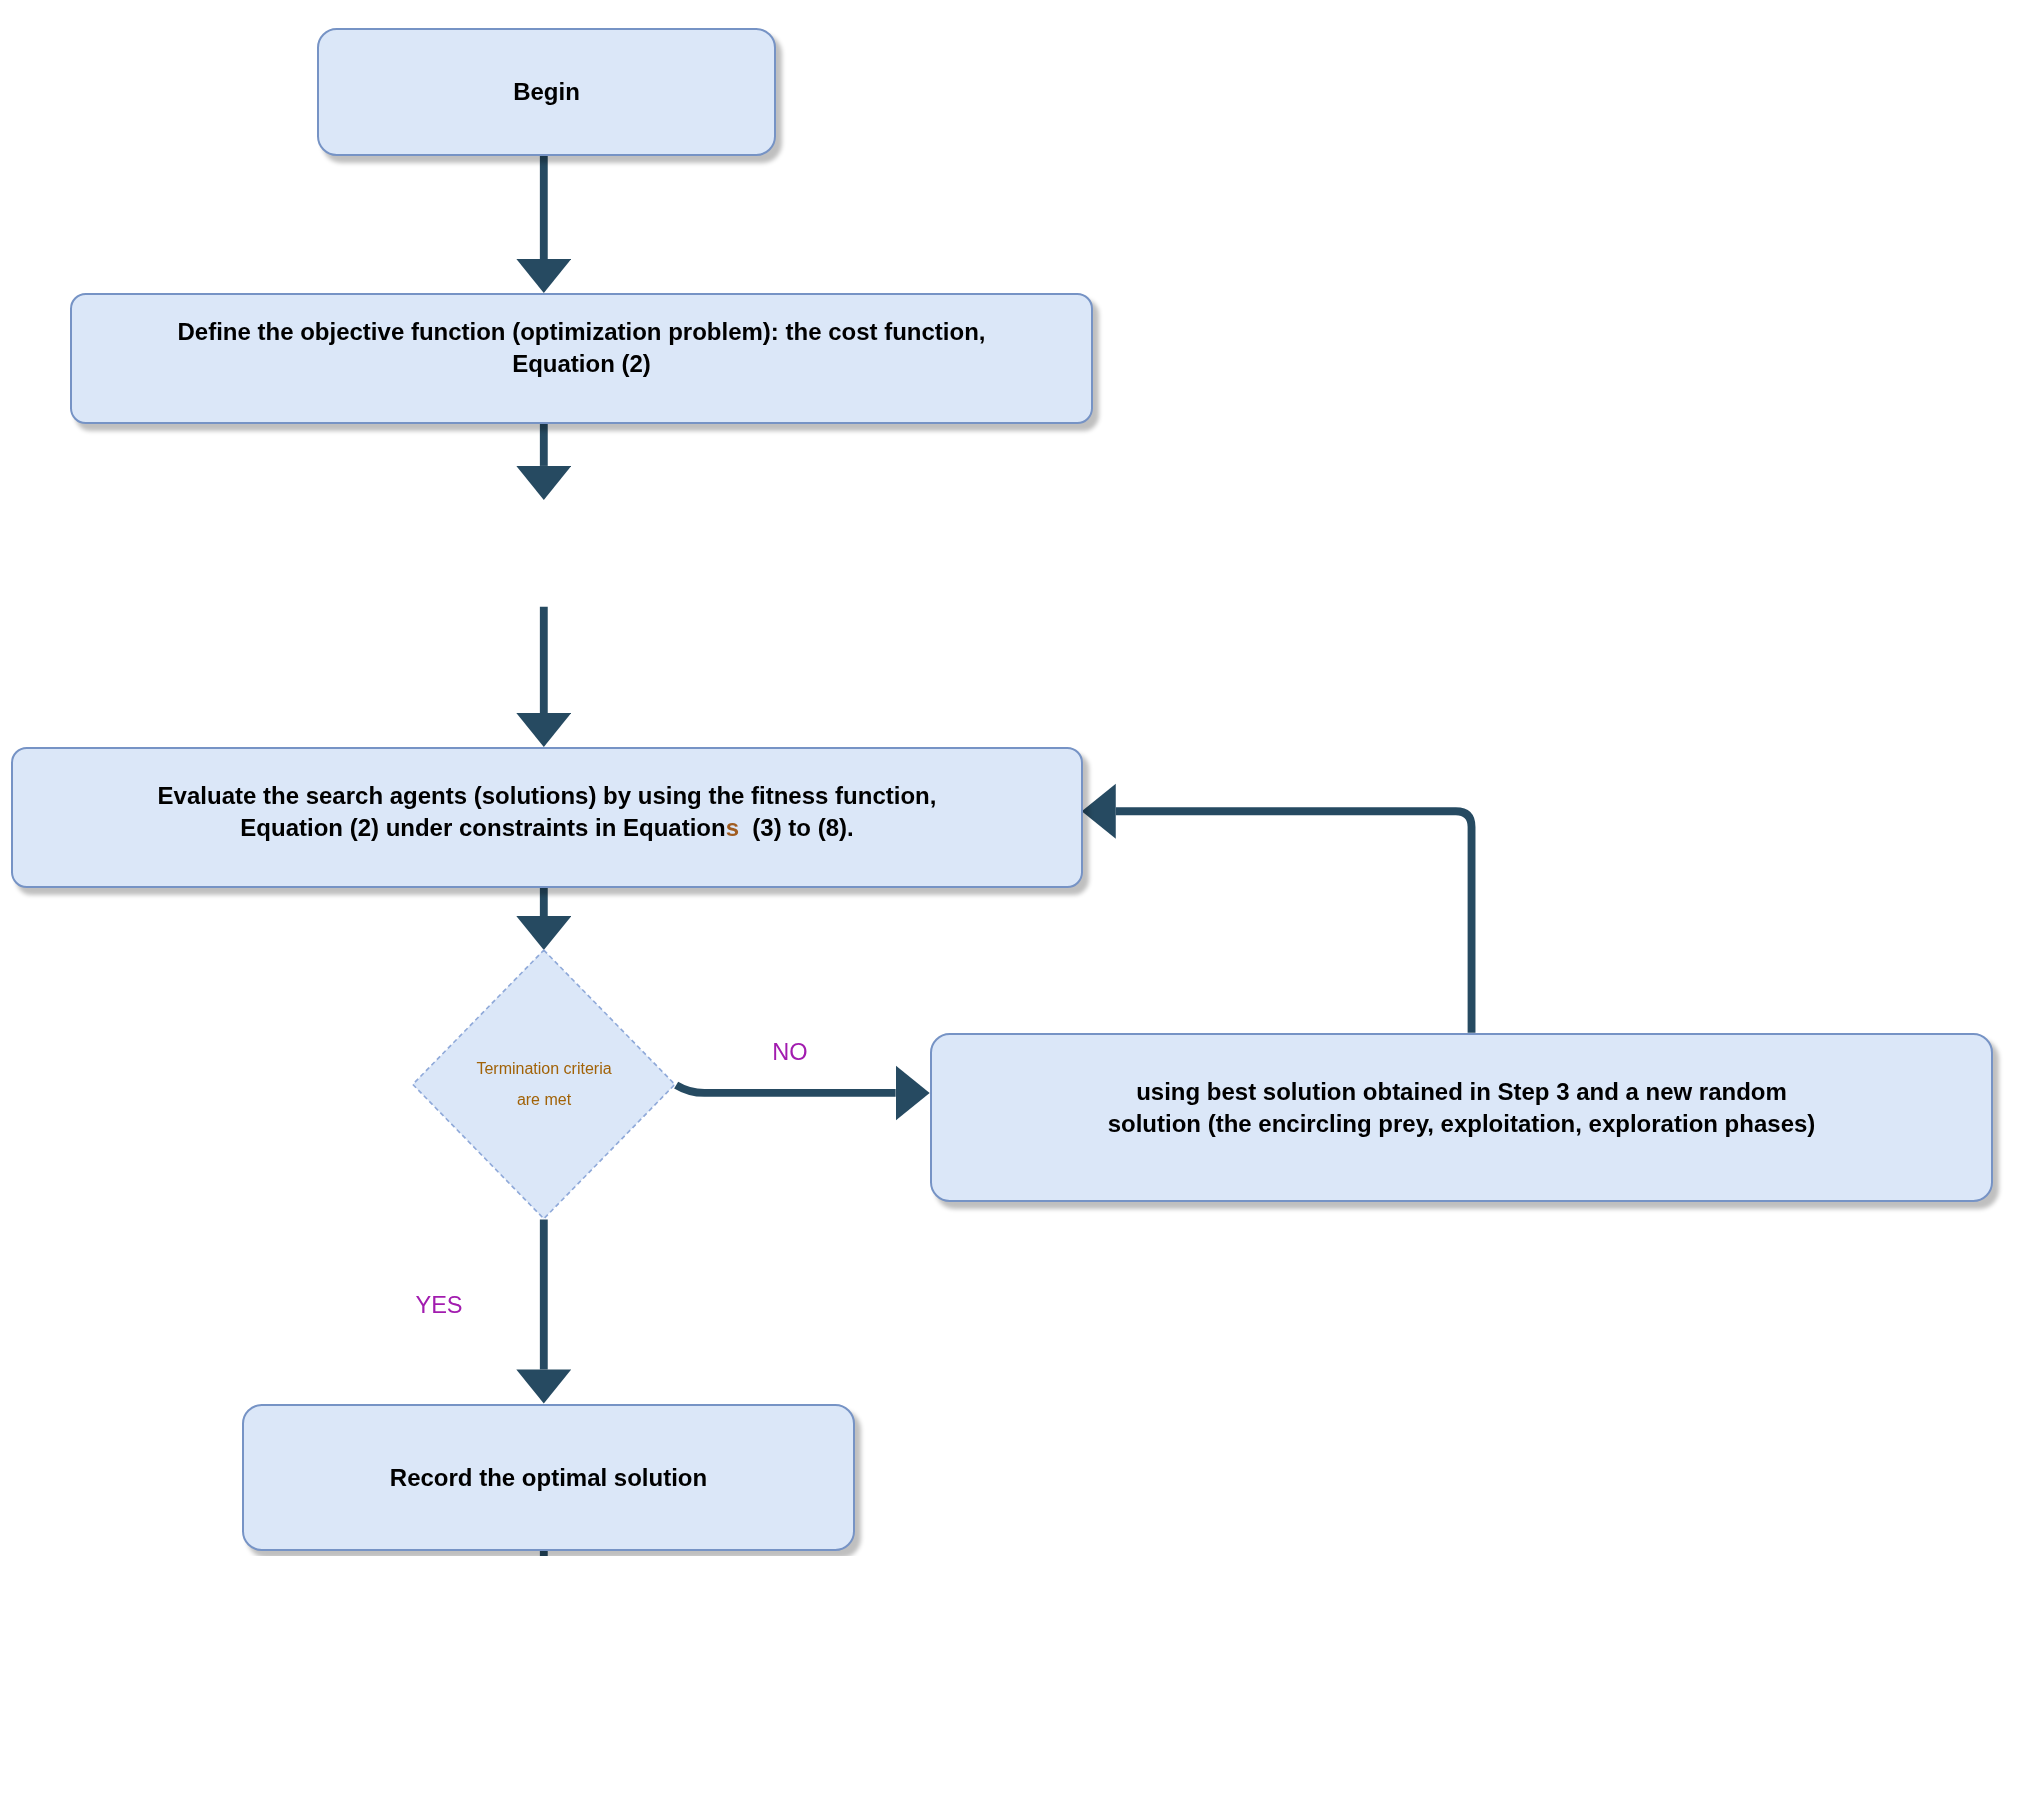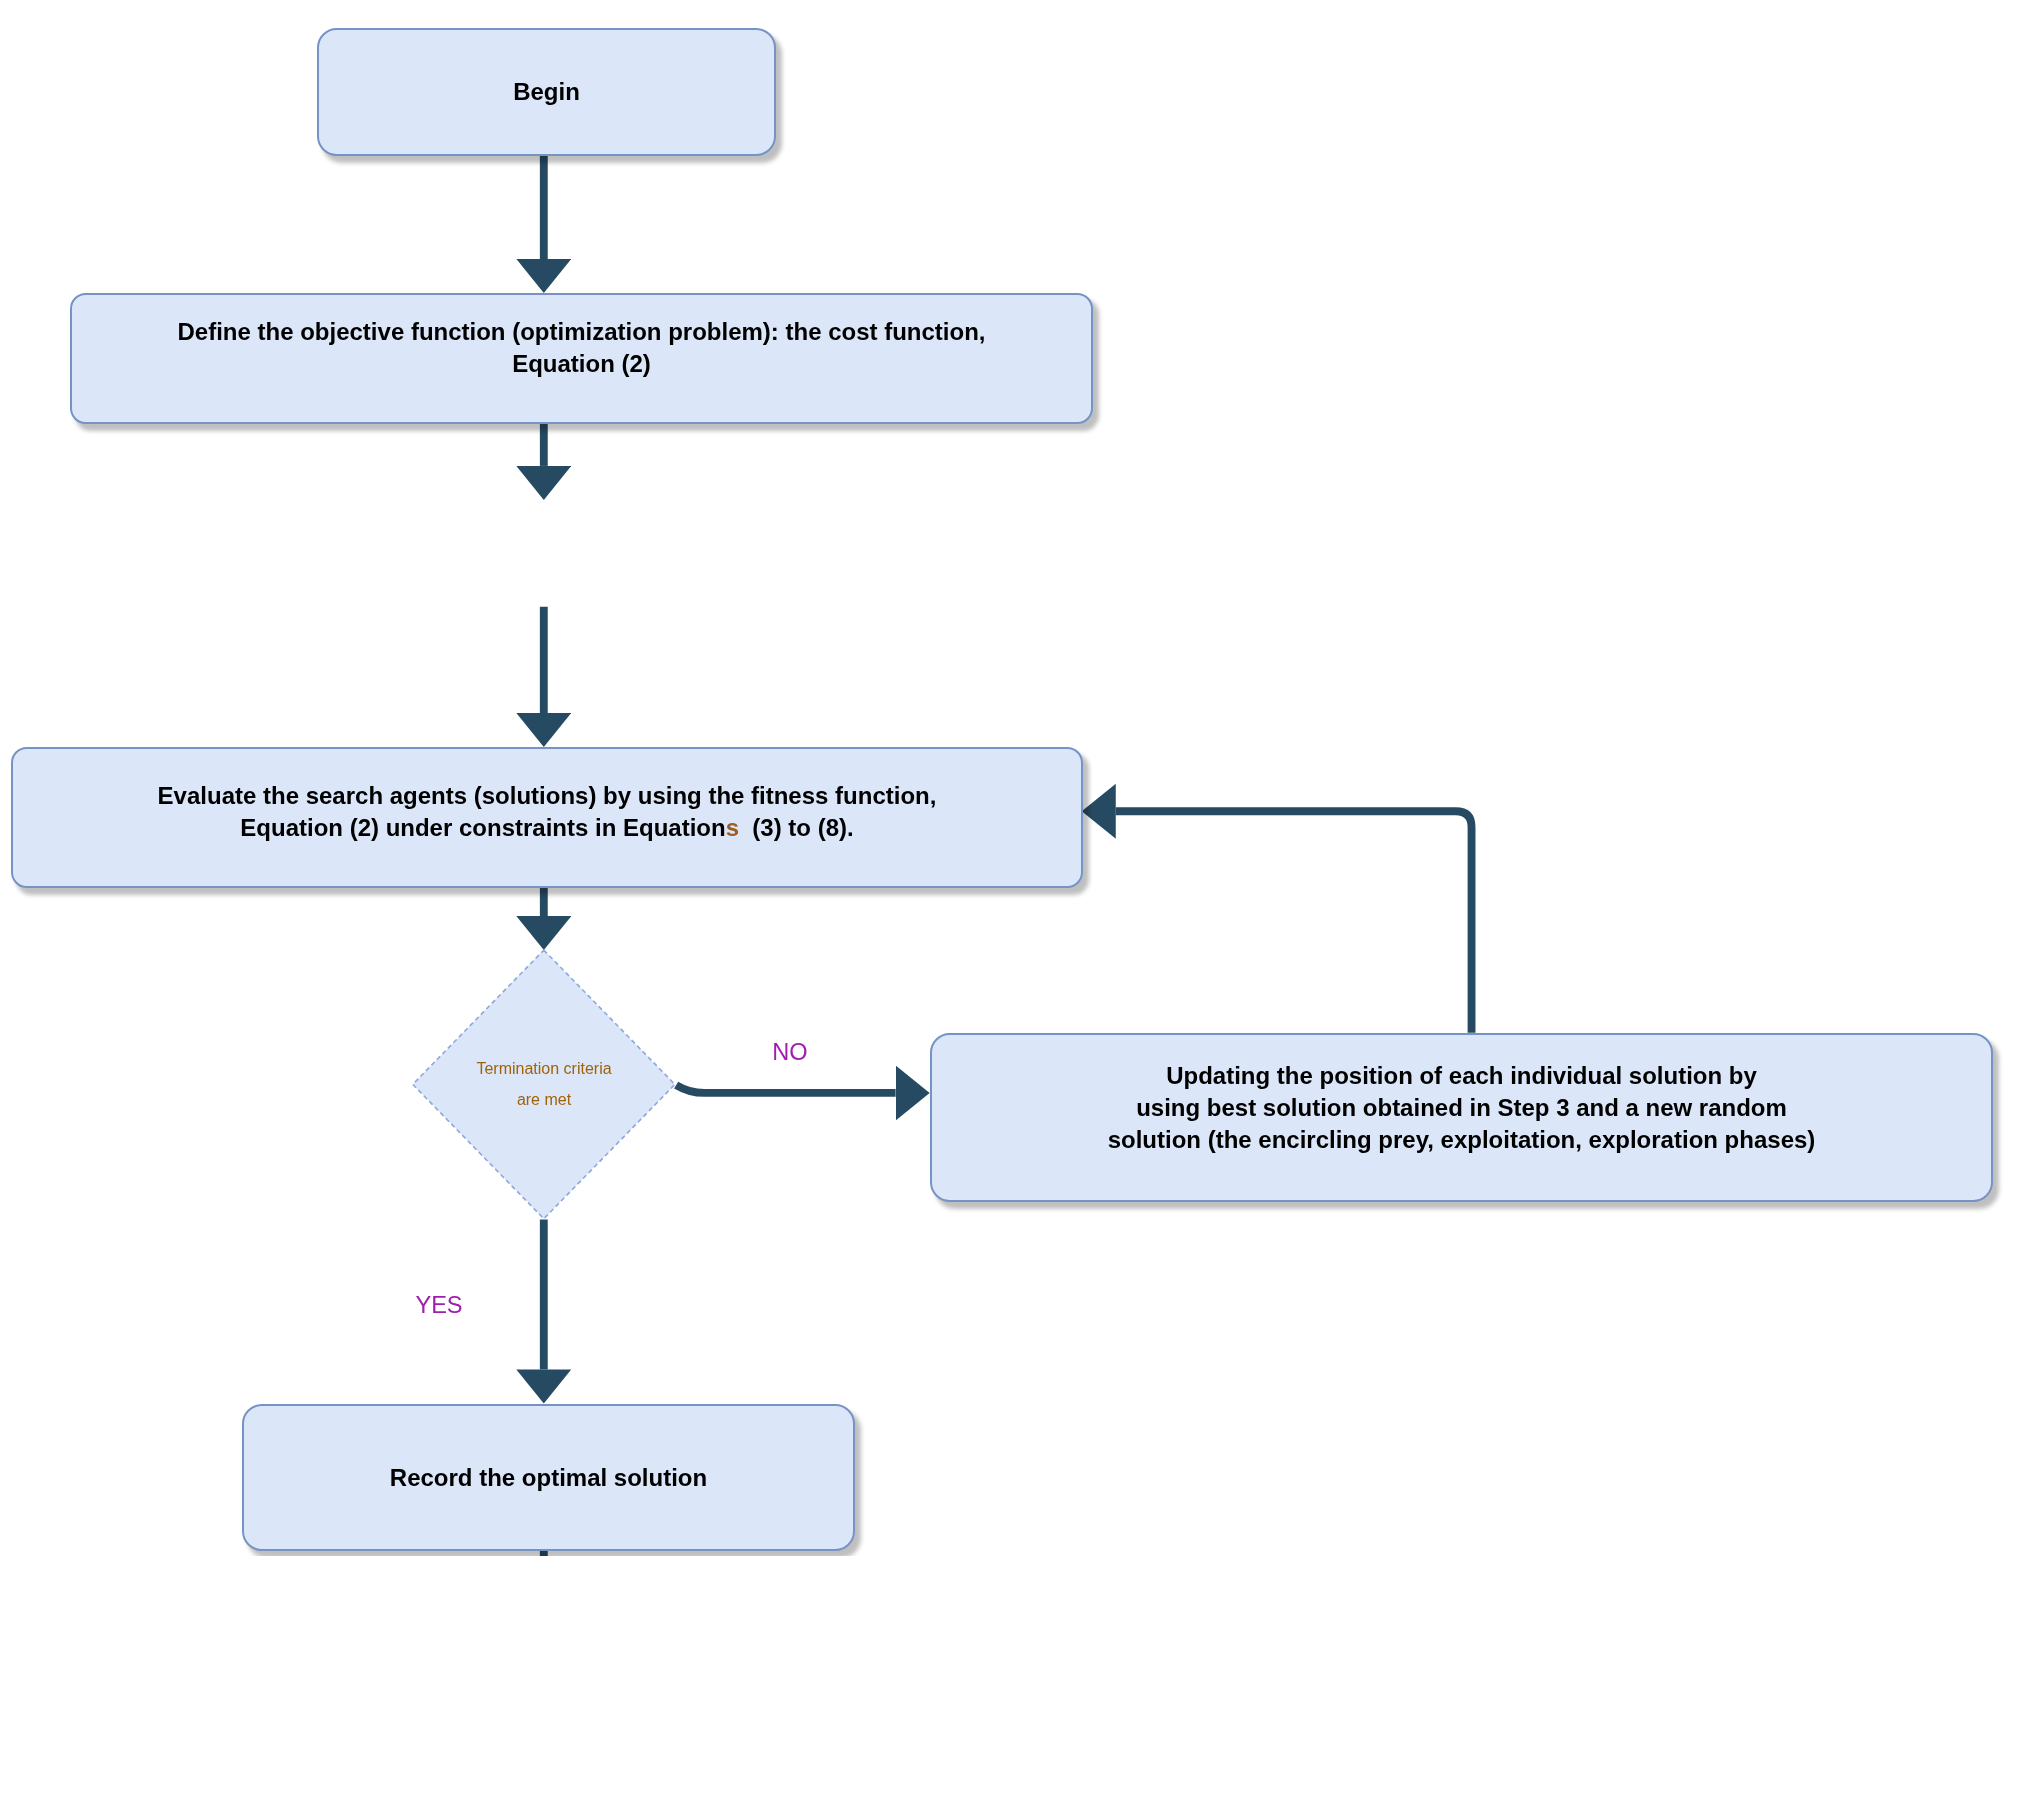--- a/index.html
+++ b/index.html
@@ -54,21 +54,20 @@
     <div class="ln">Evaluate the search agents (solutions) by using the fitness function,</div>
     <div class="ln"><span class="seg">Equation (2) under constraints in Equation</span><span class="seg odd-s">s</span><span class="seg">  (3) to (8).</span></div>
   </div>
 
   <div class="decision-text">
     <div class="ln">Termination criteria</div>
     <div class="ln">are met</div>
   </div>
 
   <div class="node" style="left:930px;top:1033px;width:1059px;height:145px;border-radius:19.7px;padding-bottom:19.7px;">
-    <div class="ln">Updating the position of each individual solution by</div>
     <div class="ln">using best solution obtained in Step 3 and a new random</div>
     <div class="ln">solution (the encircling prey, exploitation, exploration phases)</div>
   </div>
 
   <div class="node" style="left:242px;top:1404px;width:609px;height:143px;border-radius:19.7px;">
     <div class="ln">Record the optimal solution</div>
   </div>
 
   <div class="node" style="left:178px;top:1669px;width:737px;height:125px;border-radius:15.7px;">
     <div class="ln">End</div>

